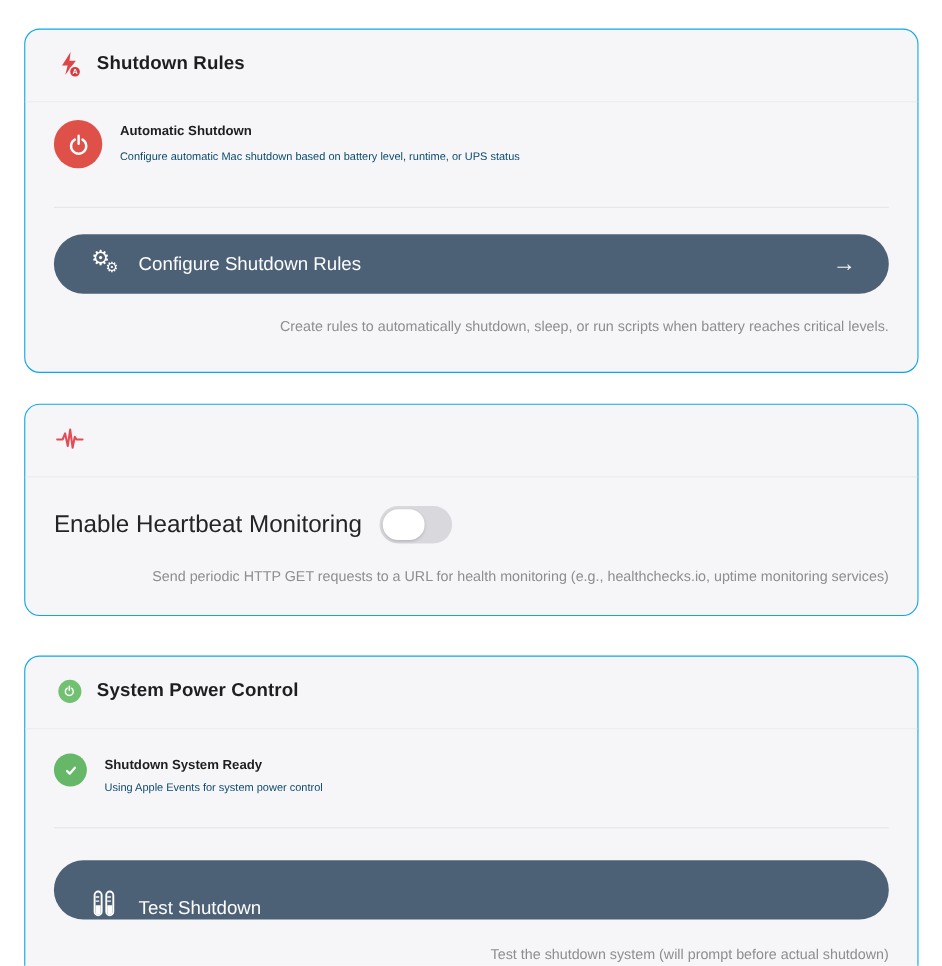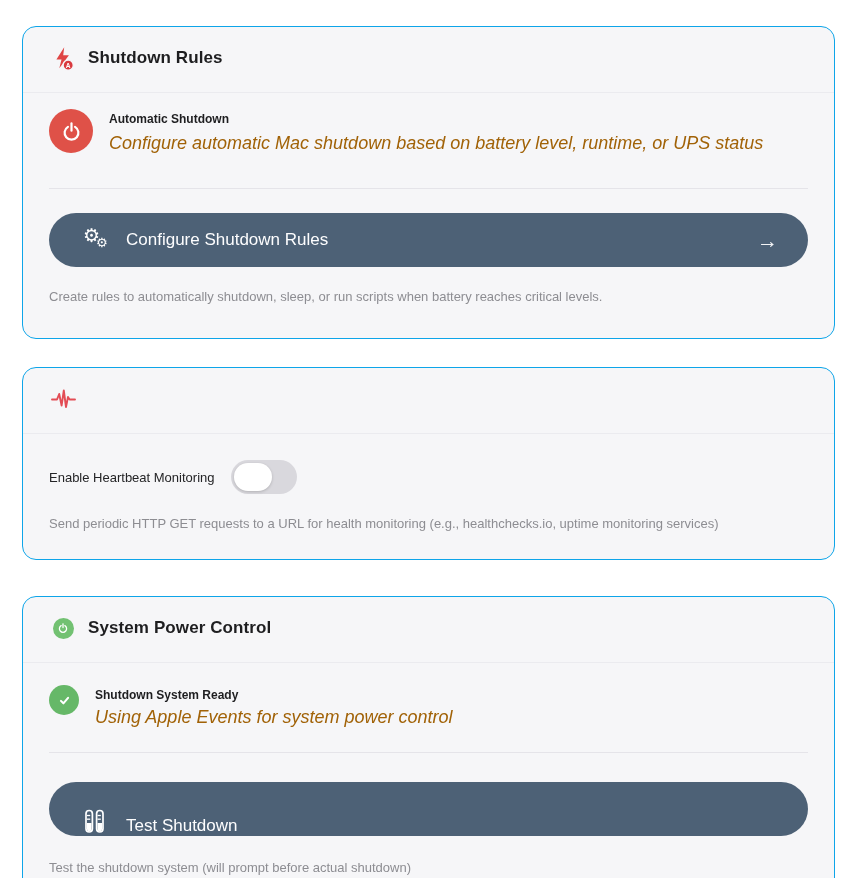--- a/index.html
+++ b/index.html
@@ -17,47 +17,47 @@
 
   .card-body { padding:0 26px; }
 
   
   .feature-row { display:flex; gap:16px; margin-top:16px; }
   .icon-circle { border-radius:50%; display:flex; align-items:center; justify-content:center; flex:none; }
   .icon-circle.red { width:44px; height:44px; background:#df5148; }
   .icon-circle.green-sm { width:21px; height:21px; background:#72c172; }
   .icon-circle.green-md { width:30px; height:30px; background:#66b868; }
   .feature-text .f-title { font-size:12px; font-weight:700; line-height:20px; }
-  .feature-text .f-desc { font-size:18px; color:#a16207; line-height:16px; margin-top:6px;font-style:italic; }
+  .feature-text .f-desc { font-size:10px; color:#0c4a6e; line-height:16px; margin-top:6px; }
 
   .row-divider { height:1px; background:#e5e4e9; margin-top:35px; }
   .row-divider.c3 { margin-top:27px; }
 
   
   .pill-btn { position:relative; display:flex; align-items:center; width:100%; height:54px;
     border:none; border-radius:27px; background:#4d6176; color:#fdfdfe; cursor:pointer;
     font-family:inherit; font-size:17px; padding:0 34px; margin-top:24px; text-align:left; }
   .pill-btn.c3 { margin-top:29px;align-items:flex-end; }
   .btn-icon-slot { width:30px; height:28px; position:relative; flex:none; margin-right:13px; }
   .btn-label { white-space:nowrap; }
   .btn-arrow { position:absolute; right:30px; top:50%; transform:translateY(-50%);
     font-size:21px; line-height:1; color:#f3f4f6; }
 
   
   .gear-big { position:absolute; left:0; top:-2px; font-size:19px; color:#fff; }
   .gear-small { position:absolute; left:13px; top:9px; font-size:13px; color:#fff; }
 
-  .helper { font-size:13px; color:#8d8d92; line-height:16px; }
+  .helper { font-size:13px; color:#8d8d92; line-height:16px;text-align:right; }
   .helper.c1 { margin-top:22px; padding-bottom:33px; }
   .helper.c2 { margin-top:22px; padding-bottom:27px; }
   .helper.c3 { margin-top:24px; padding-bottom:30px; }
 
   
   .toggle-row { display:flex; align-items:center; gap:16px; margin-top:26px; }
-  .toggle-label { font-size:13px; color:#242426; }
+  .toggle-label { font-size:22px; color:#242426; }
   .toggle { position:relative; width:66px; height:34px; border-radius:17px; background:#d9d8dd; cursor:pointer; flex:none; }
   .toggle .knob { position:absolute; left:3px; top:3px; width:38px; height:28px; border-radius:14px;
     background:#ffffff; box-shadow:0 1px 3px rgba(0,0,0,.18); }
 
   svg { display:block; }
 </style>
 </head>
 <body>
 
 <div class="page">

